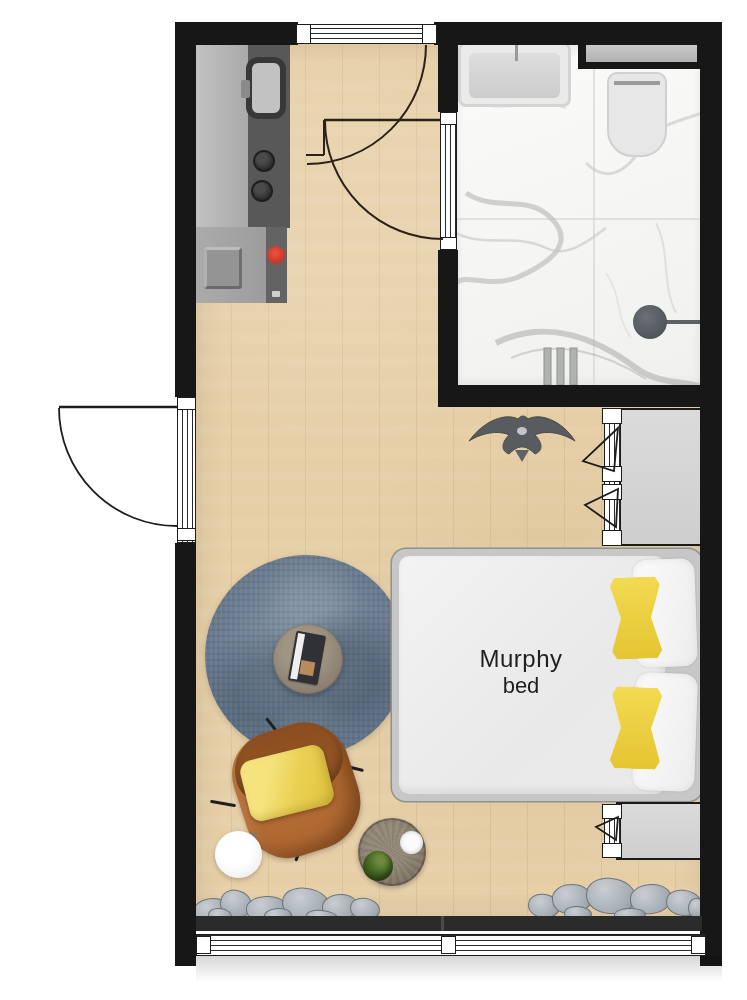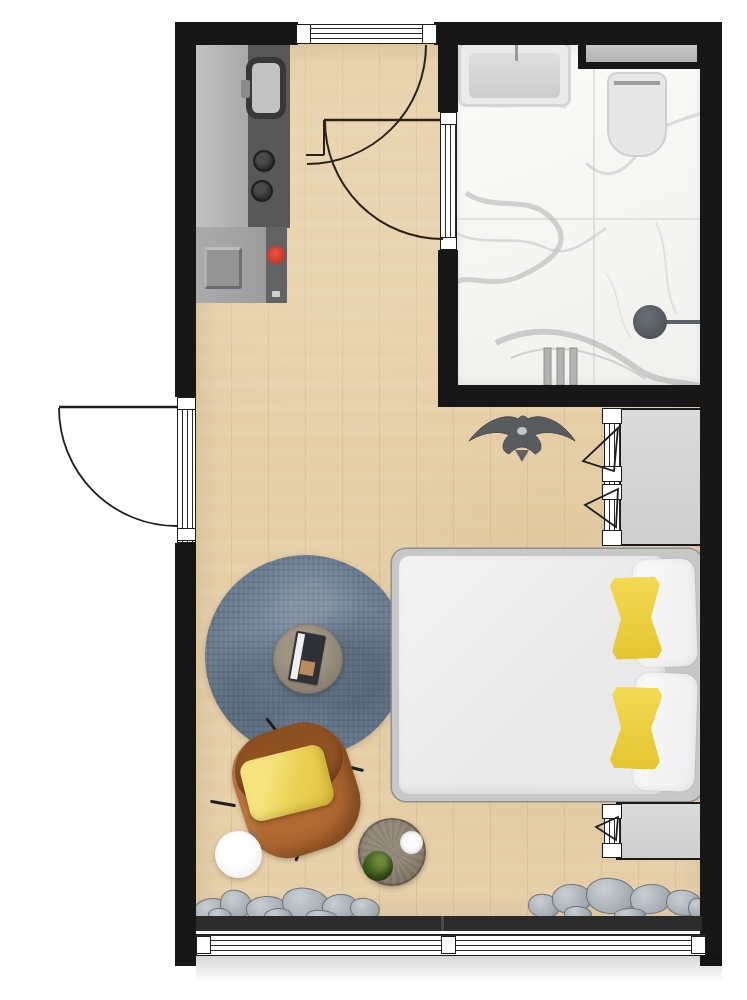--- a/index.html
+++ b/index.html
@@ -140,20 +140,24 @@
 
   <div class="abs lamp-stem" style="left:246px;top:830px;width:4px;height:26px;transform:rotate(38deg);"></div>
   <div class="abs lamp" style="left:215px;top:831px;width:47px;height:47px;"></div>
 
   <div class="abs stable" style="left:358px;top:818px;width:68px;height:68px;"></div>
   <div class="abs plant" style="left:363px;top:851px;width:30px;height:30px;"></div>
   <div class="abs bowl" style="left:400px;top:831px;width:23px;height:23px;"></div>
 
   <div class="abs bed-frame" style="left:392px;top:549px;width:310px;height:252px;"></div>
   <div class="abs mattress" style="left:399px;top:556px;width:266px;height:238px;"></div>
+  <div class="abs bed-label" style="left:385px;top:645px;width:272px;">
+    <div class="l1">Murphy</div>
+    <div class="l2">bed</div>
+  </div>
   <div class="abs pillow-w" style="left:634px;top:559px;width:62px;height:108px;transform:rotate(-2deg);"></div>
   <div class="abs pillow-w" style="left:634px;top:673px;width:62px;height:118px;transform:rotate(2deg);"></div>
   <div class="abs pillow-y" style="left:611px;top:577px;width:50px;height:82px;transform:rotate(-2deg);"></div>
   <div class="abs pillow-y" style="left:611px;top:687px;width:50px;height:82px;transform:rotate(2deg);"></div>
 
   <div class="abs closet" style="left:616px;top:408px;width:86px;height:138px;"></div>
   <div class="abs v-glass" style="left:604px;top:408px;width:17px;height:138px;"></div>
   <div class="abs cap" style="left:602px;top:408px;width:20px;height:16px;"></div>
   <div class="abs cap" style="left:602px;top:466px;width:20px;height:16px;"></div>
   <div class="abs cap" style="left:602px;top:484px;width:20px;height:16px;"></div>

